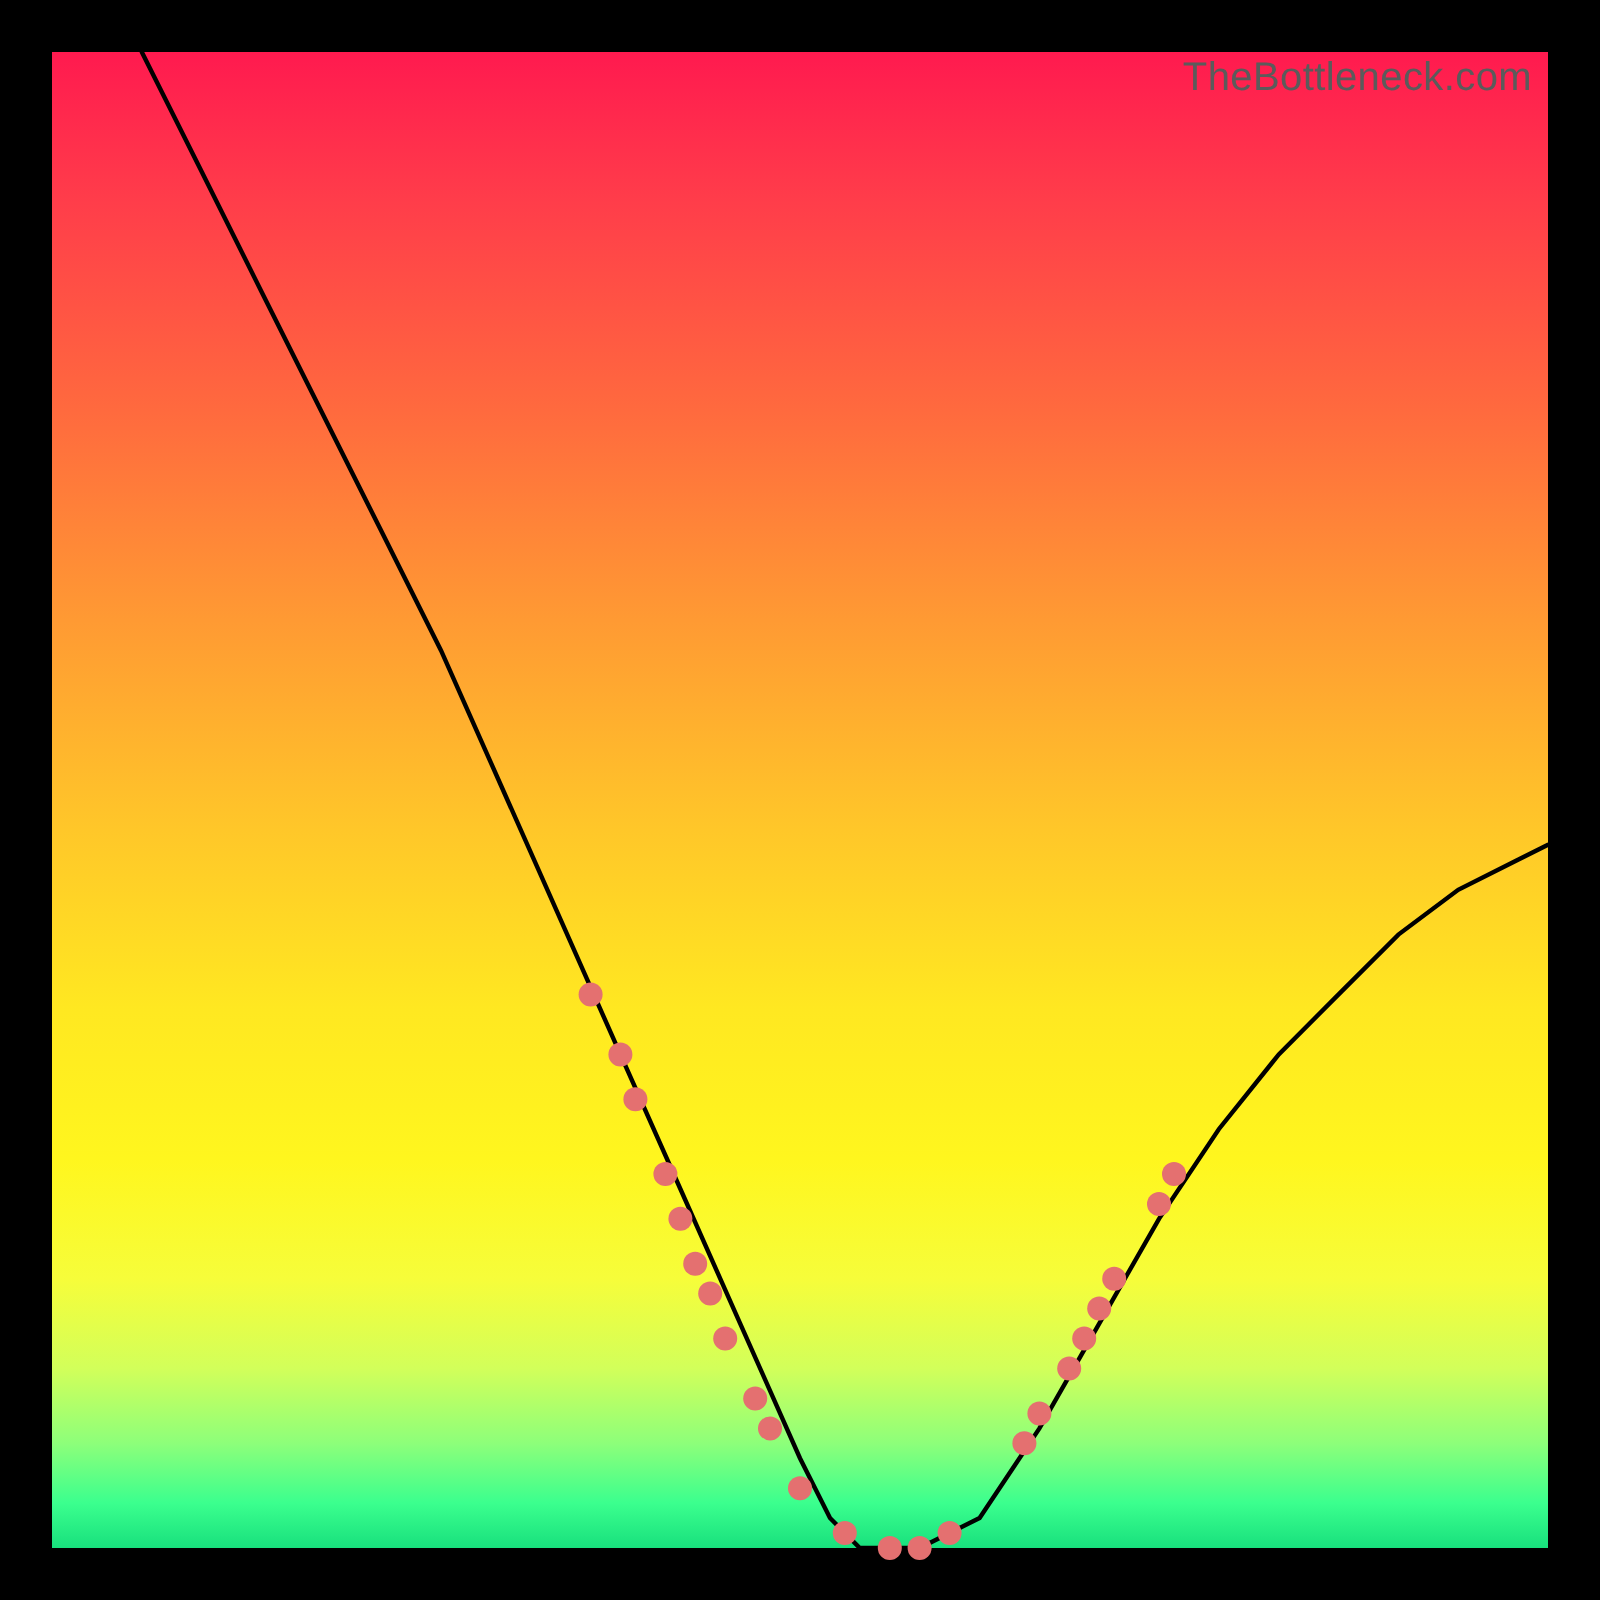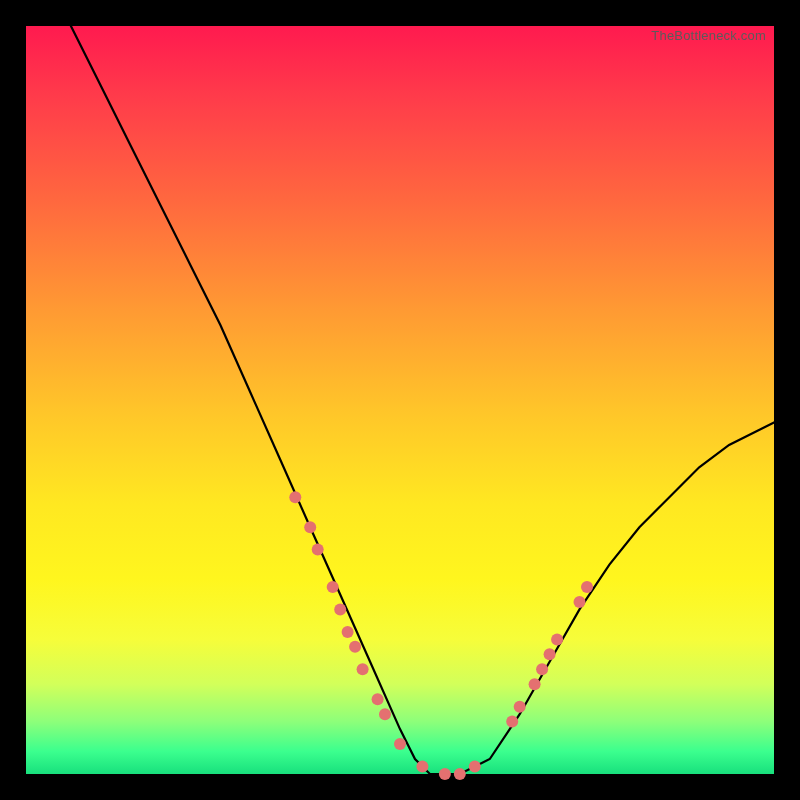--- a/index.html
+++ b/index.html
@@ -37,21 +37,21 @@
       #8dff7a 93%,
       #3bff8e 97%,
       #18e07d 100%
     );
   }
   .attribution {
     position: absolute;
     top: 2px;
     right: 8px;
     color: #5b5b5b;
-    font-size: 13px;
+    font-size: 20px;
     font-weight: 500;
     letter-spacing: 0.2px;
     user-select: none;
   }
   svg.curve {
     position: absolute;
     left: 0;
     top: 0;
     width: 748px;
     height: 748px;

